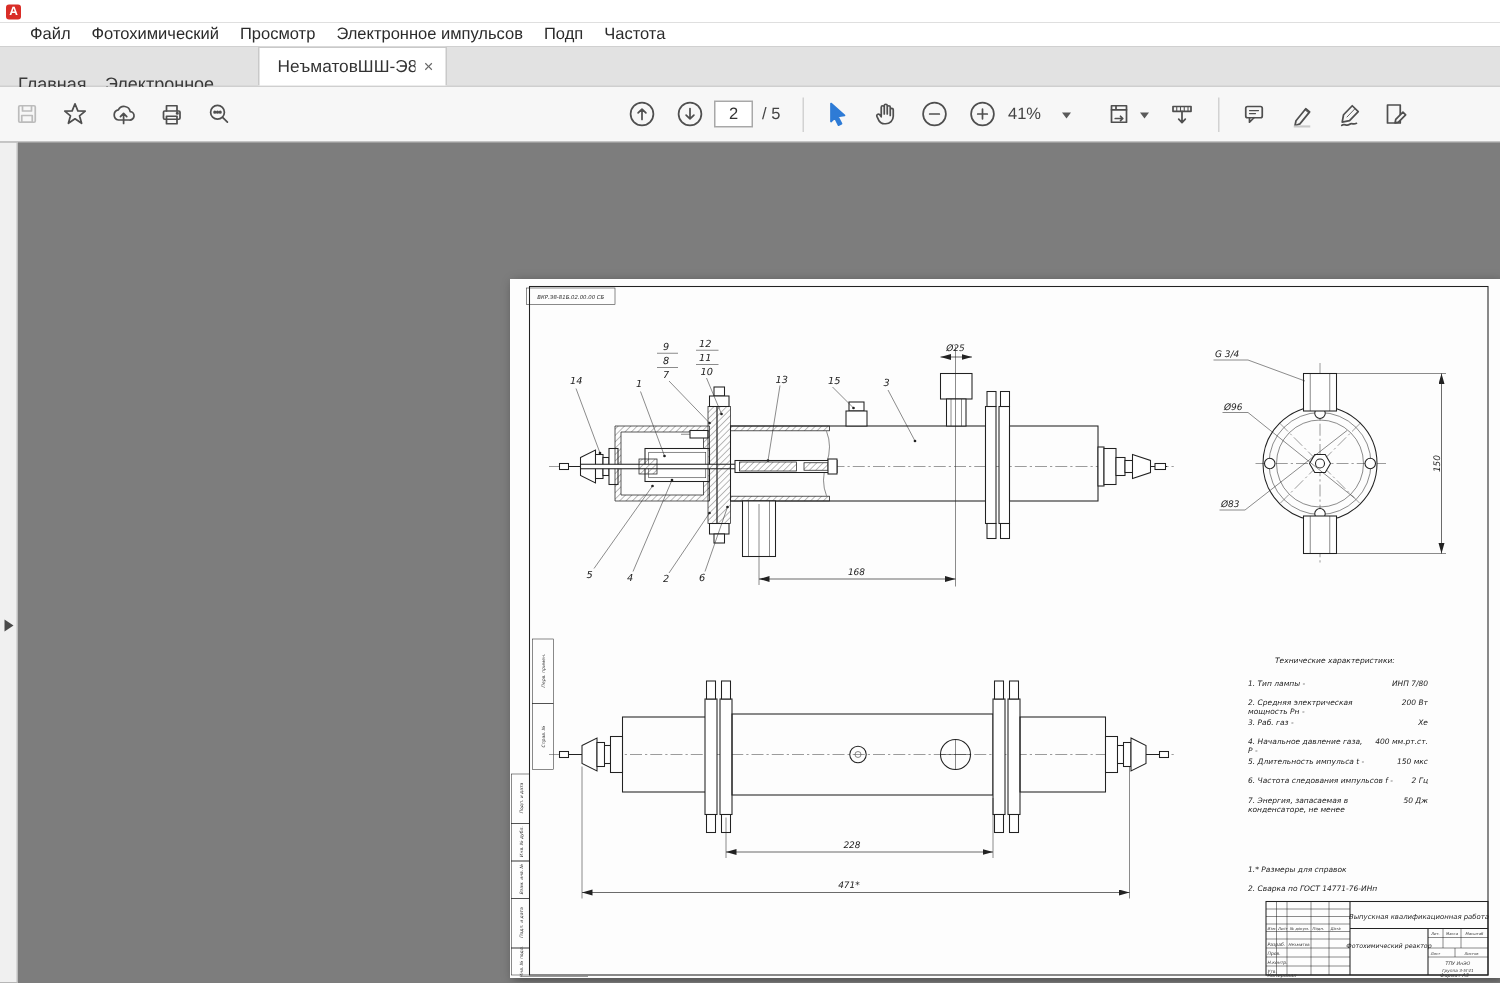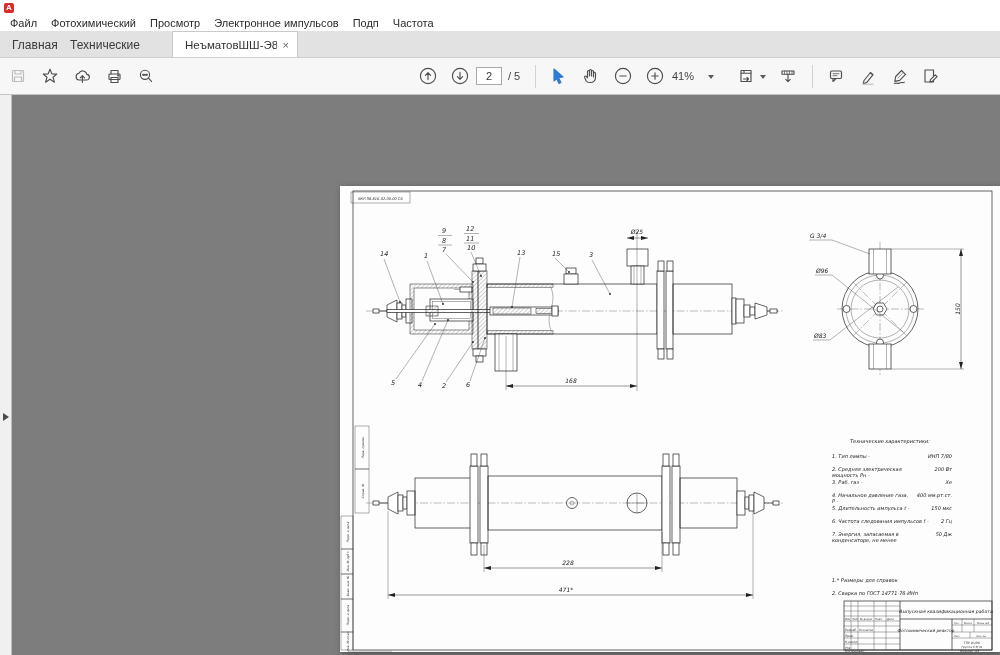--- a/index.html
+++ b/index.html
@@ -2,25 +2,25 @@
 <html><head>
 <meta charset="utf-8">
 <style>
   html,body{margin:0;padding:0;}
   body{width:1000px;height:655px;overflow:hidden;background:#7d7d7d;
        font-family:"Liberation Sans",sans-serif;-webkit-font-smoothing:antialiased;}
   .titlebar{height:15px;background:#fff;display:flex;align-items:center;padding-left:4px;gap:5px;}
   .appicon{width:10px;height:10px;background:#d92d27;border-radius:2px;color:#fff;
            font:bold 8px/10px "Liberation Sans",sans-serif;text-align:center;}
   .titletext{font-size:10px;color:#444;}
-  .menubar{height:16px;background:#fff;display:flex;align-items:center;padding-left:3px;text-align:center;}
+  .menubar{height:16px;background:#fff;display:flex;align-items:center;padding-left:13px;text-align:center;}
   .menubar span{font-size:11px;color:#2b2b2b;padding:0 7px;cursor:default;}
   .tabbar{height:26px;background:#e2e2e2;border-bottom:1px solid #cfcfcf;position:relative;}
   .tab-flat{position:absolute;top:0;height:26px;display:flex;align-items:center;
-            font-size:12px;color:#3a3a3a;padding:1px 8px;}
+            font-size:12px;color:#3a3a3a;padding:12px 8px;}
   .tab-doc{position:absolute;left:172px;top:0;width:126px;height:26px;background:#fff;
            border:1px solid #c9c9c9;border-bottom:none;box-sizing:border-box;display:flex;
            align-items:center;justify-content:space-between;padding:0 8px 0 12px;}
   .tab-doc .lbl{font-size:11.5px;color:#333;white-space:nowrap;overflow:hidden;}
   .tab-doc .x{font-size:11px;color:#666;margin-left:6px;}
   .toolbar{height:37px;background:#f7f7f7;border-bottom:1px solid #c4c4c4;position:relative;box-sizing:border-box;}
   .ticon{position:absolute;top:8px;width:20px;height:20px;}
   .ticon svg{width:20px;height:20px;stroke:#4f4f4f;fill:none;stroke-width:1.15;stroke-linecap:round;stroke-linejoin:round;}
   .ticon.disabled svg{stroke:#bcbcbc;}
   .tsep{position:absolute;top:7px;width:1px;height:23px;background:#d2d2d2;}
@@ -66,21 +66,21 @@
   <span>Файл</span>
   <span>Фотохимический</span>
   <span>Просмотр</span>
   <span>Электронное импульсов</span>
   <span>Подп</span>
   <span>Частота</span>
 </div>
 
 <div class="tabbar">
   <div class="tab-flat" style="left:4px">Главная</div>
-  <div class="tab-flat" style="left:62px">Технические</div>
+  <div class="tab-flat" style="left:62px">Электронное</div>
   <div class="tab-doc">
     <span class="lbl">НеъматовШШ-Э8-...</span>
     <span class="x">×</span>
   </div>
 </div>
 
 <div class="toolbar">
   <div class="ticon disabled" style="left:8px">
     <svg viewBox="0 0 20 20">
         <rect x="4.5" y="4.5" width="11" height="11" rx=".8"></rect>

